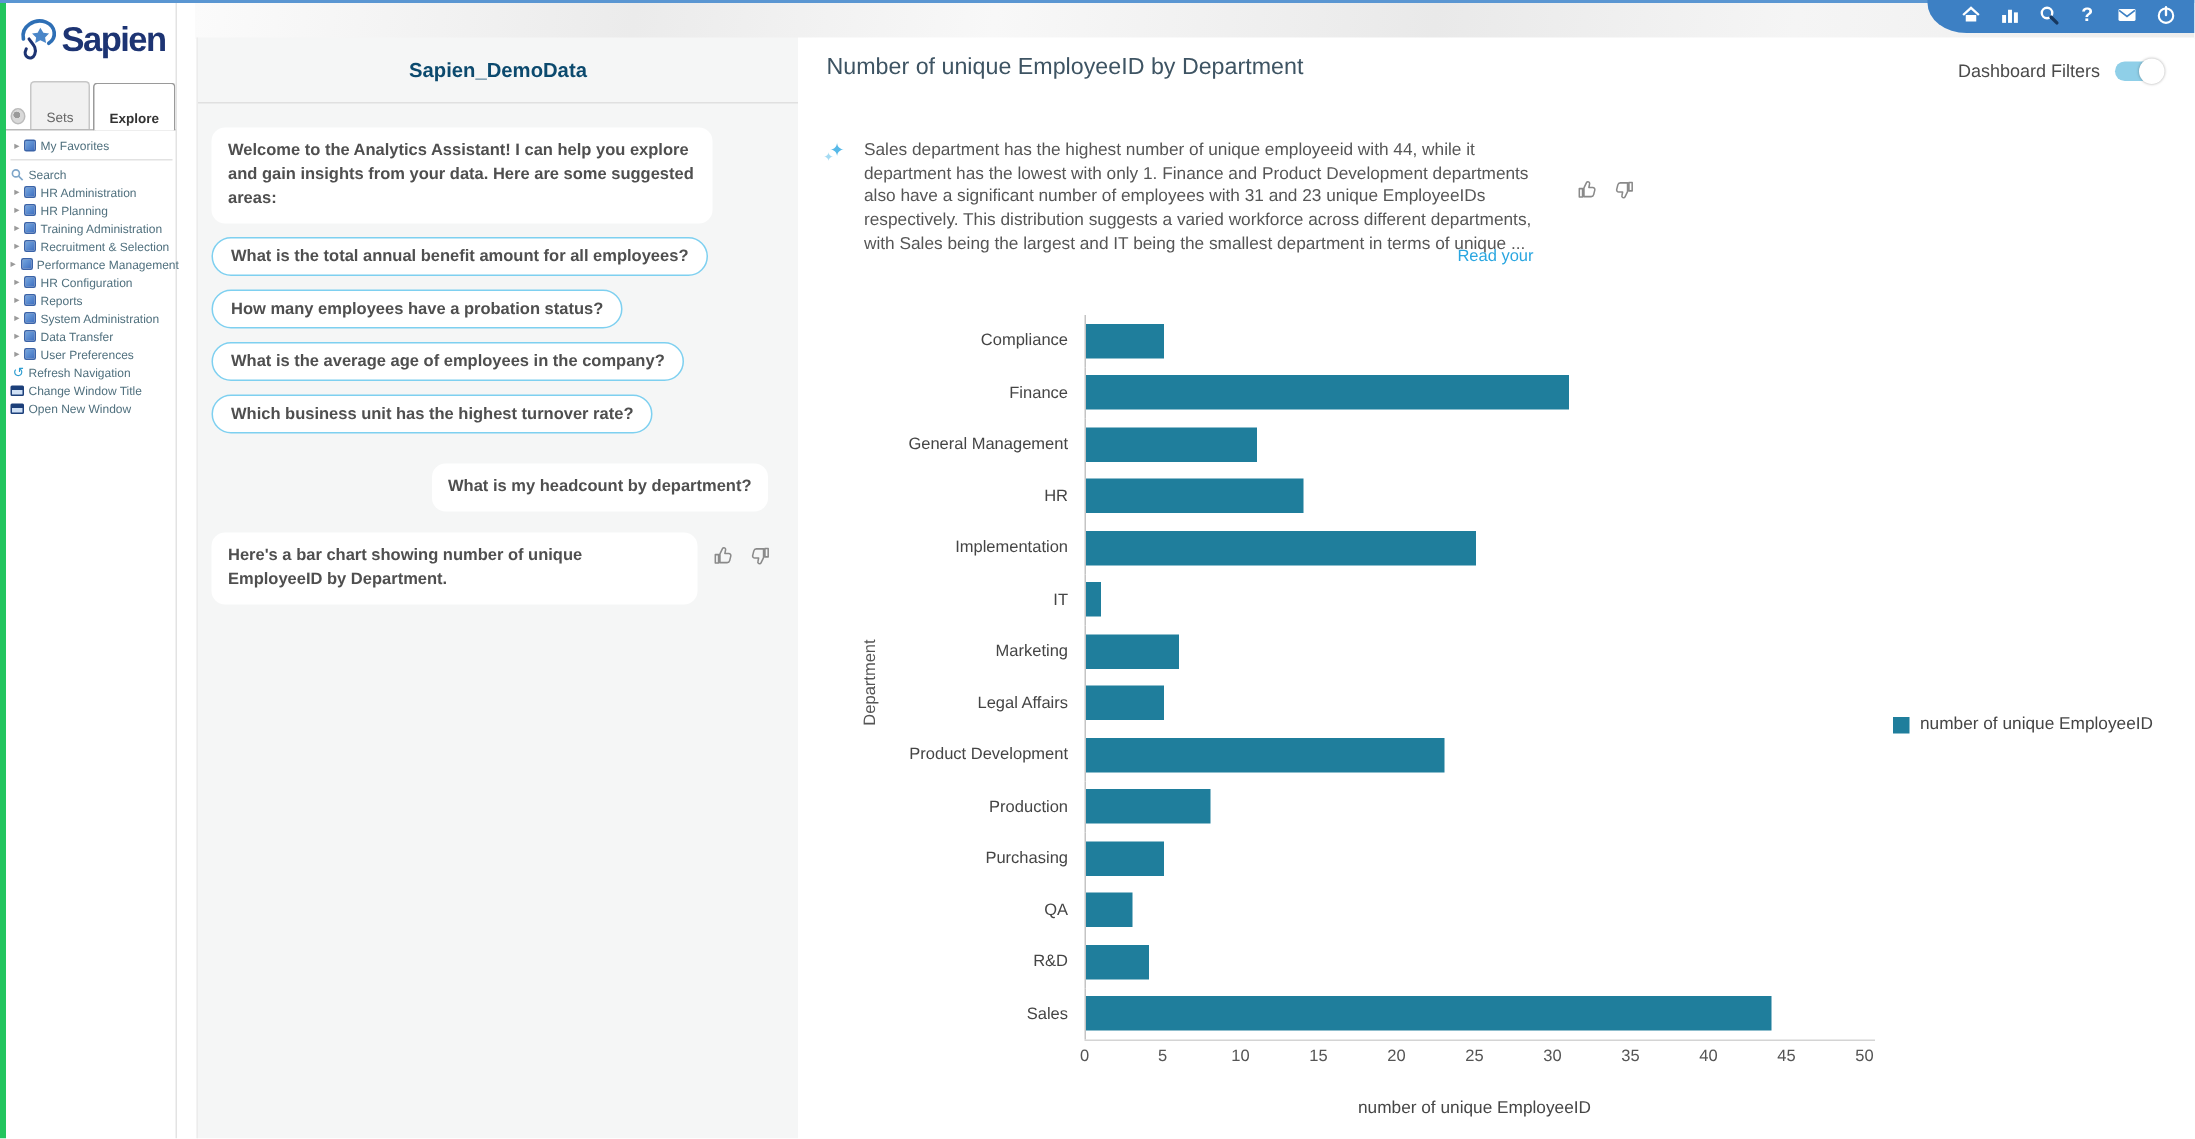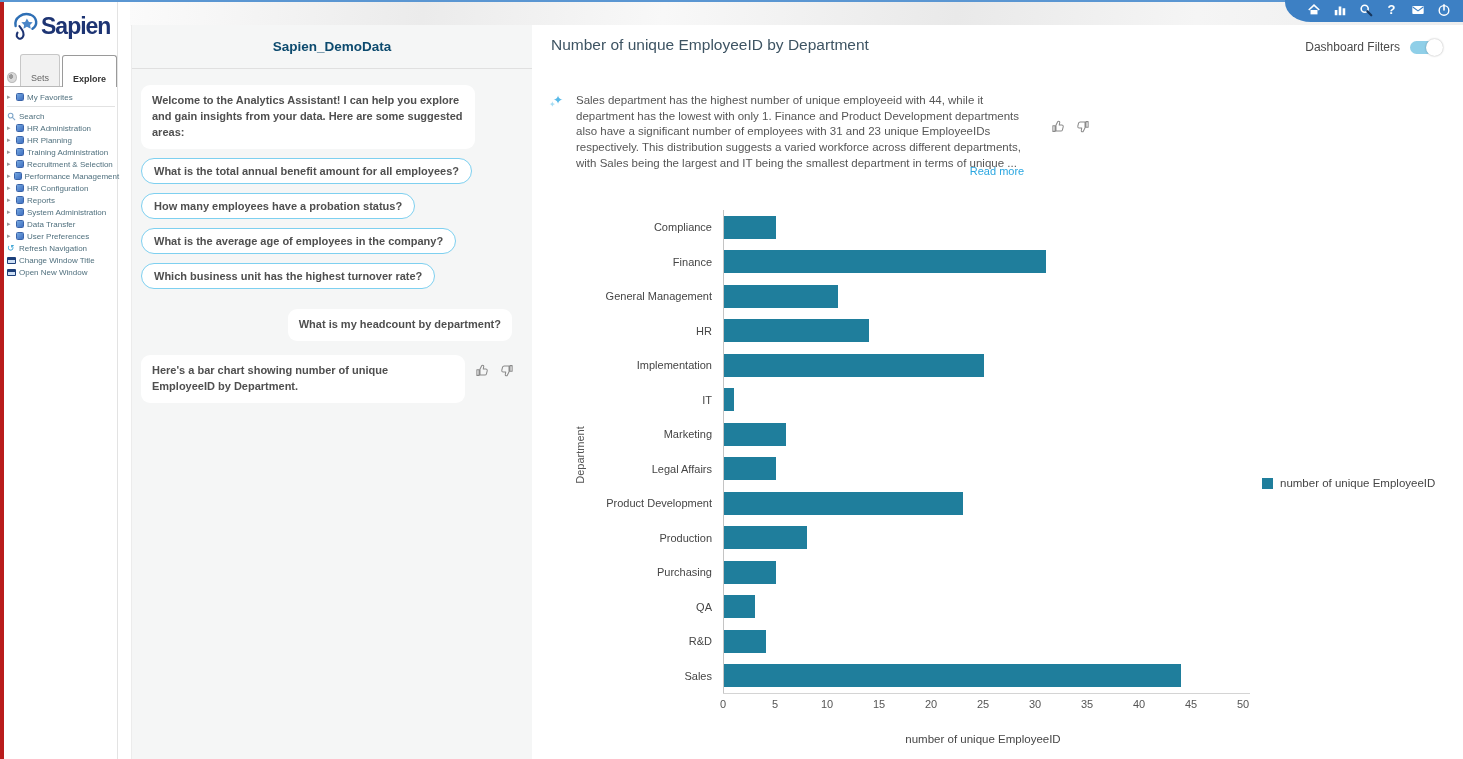--- a/index.html
+++ b/index.html
@@ -13,21 +13,21 @@
     background:linear-gradient(97deg,#fbfbfb 0%,#ebebeb 22%,#f8f8f8 40%,#e9e9e9 62%,#f5f5f5 80%,#ededed 100%); }
   .topbar-right { position:absolute; top:0; right:0; height:22px; width:178px; z-index:6;
     background:#3d80c4; border-bottom-left-radius:26px 20px;
     display:flex; align-items:center; justify-content:flex-end; gap:11px; padding:0 12px 2px 0; }
   .tb-icon { width:15px; height:15px; display:flex; align-items:center; justify-content:center; cursor:pointer; }
   .tb-icon svg { width:14px; height:14px; display:block; }
   .tb-q { color:#fff; font-weight:bold; font-size:13px; line-height:14px; }
 
   
   .sidebar { position:absolute; top:2px; left:0; width:118px; bottom:0; background:#fff;
-    border-right:1px solid #e3e3e3; border-left:4px solid #b91c1c; z-index:4; }
+    border-right:1px solid #e3e3e3; border-left:4px solid #22c55e; z-index:4;text-align:right; }
   .logo { display:flex; align-items:center; margin:8px 0 0 6px; }
   .logo svg { width:30px; height:32px; }
   .logo-text { font-size:23px; font-weight:bold; color:#1d3473; letter-spacing:-1px; margin-left:1px; }
   .tabs-row { display:flex; align-items:flex-end; margin-top:12px; border-bottom:1px solid #b9b9b9; padding-left:3px; }
   .speaker { width:11px; height:11px; border-radius:50%; background:radial-gradient(circle at 40% 40%, #9a9a9a 0 30%, #d9d9d9 32% 100%); border:1px solid #bbb; margin:0 3px 3px 0; cursor:pointer; }
   .tab { font-size:9px; padding:18px 10px 2px; border:1px solid #c7c7c7; border-bottom:none;
     border-radius:3px 3px 0 0; background:#f1f1f1; color:#666; cursor:pointer; }
   .tab.active { background:#fff; font-weight:bold; color:#333; border-color:#9a9a9a; position:relative; top:1px; padding-bottom:3px; }
   .nav { padding:4px 2px 0 3px; }
   .nav-row { display:flex; align-items:center; gap:3px; font-size:8px; color:#50707e; padding:1.5px 0; cursor:pointer; white-space:nowrap; }
@@ -287,21 +287,21 @@
             <path d="M2 7.2h2.3v6H2z M5.3 12.9h5.1c.9 0 1.6-.6 1.8-1.4l.8-3.2c.3-1-.5-1.9-1.5-1.9H8.8l.5-2.6c.2-.8-.4-1.5-1.2-1.5-.4 0-.8.2-1 .6L5.3 6.7z" fill="none" stroke="#8a8a8a" stroke-width="1.1" stroke-linejoin="round"></path>
           </svg>
       </span>
       <span class="thumb">
         <svg viewBox="0 0 16 16" style="transform:rotate(180deg)">
             <path d="M2 7.2h2.3v6H2z M5.3 12.9h5.1c.9 0 1.6-.6 1.8-1.4l.8-3.2c.3-1-.5-1.9-1.5-1.9H8.8l.5-2.6c.2-.8-.4-1.5-1.2-1.5-.4 0-.8.2-1 .6L5.3 6.7z" fill="none" stroke="#8a8a8a" stroke-width="1.1" stroke-linejoin="round"></path>
           </svg>
       </span>
     </div>
   </div>
-  <div class="read-more">Read more</div>
+  <div class="read-more">Read your</div>
 
   <div class="chart">
     <div class="y-label">Department</div>
     <div class="chart-rows" id="chart-rows">
         <div class="crow">
           <div class="crow-label">Compliance</div>
           <div class="crow-track">
             <div class="crow-bar" style="width: 10%; background: rgb(31, 126, 156);"></div>
           </div>
         </div>

